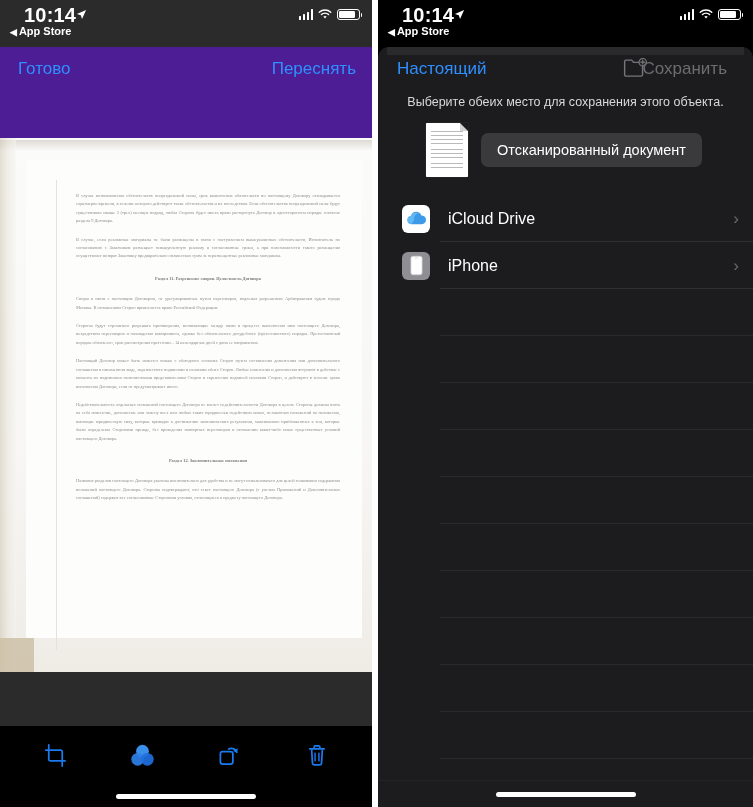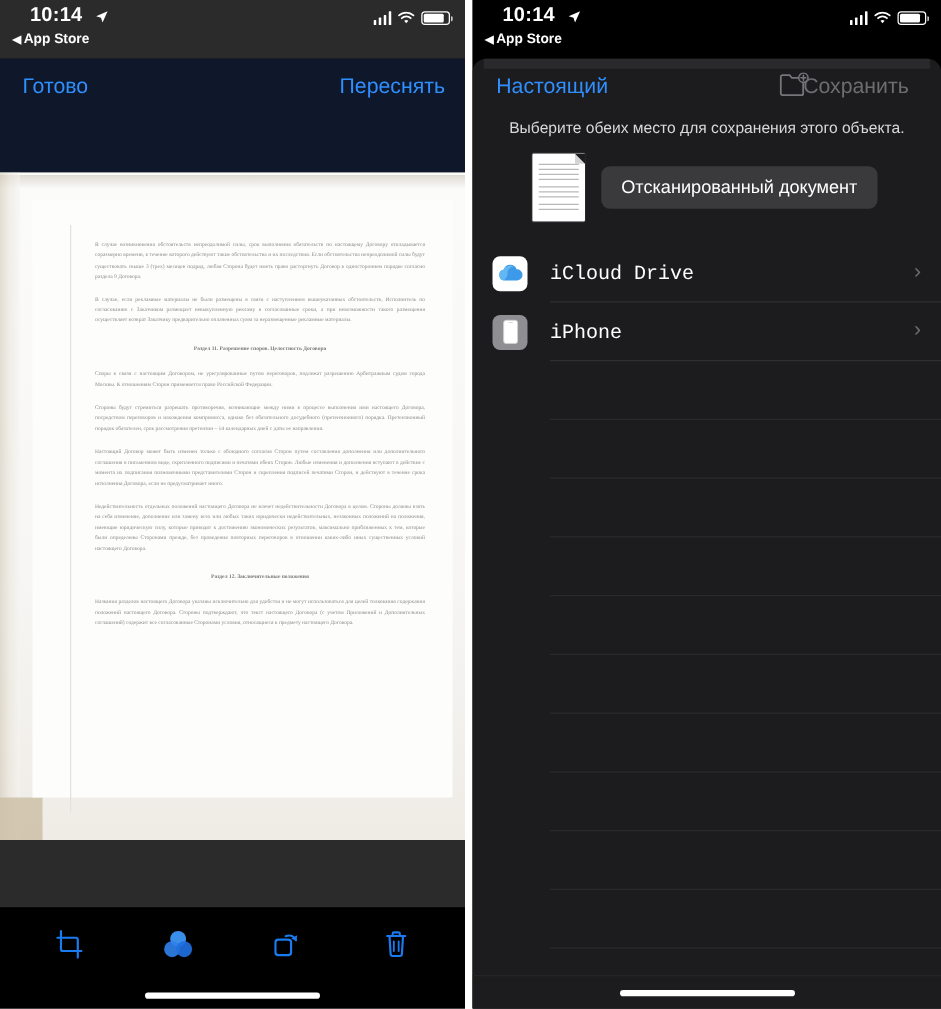--- a/index.html
+++ b/index.html
@@ -8,37 +8,37 @@
 
   
   .phone{position:relative;height:807px;overflow:hidden;background:#000;}
   .phone.left{width:372px;}
   .gap{width:6px;height:807px;background:#ffffff;}
   .phone.right{width:375px;}
 
   
   .statusbar{position:relative;height:47px;background:#2b2b2b;color:#fff;}
   .statusbar.blk{background:#000;}
-  .sb-time{position:absolute;left:24px;top:4px;font-size:16px;font-weight:bold;letter-spacing:.2px;}
+  .sb-time{position:absolute;left:24px;top:4px;font-size:20px;font-weight:bold;letter-spacing:.2px;}
   .sb-loc{position:absolute;left:76px;top:6px;}
   .sb-back{position:absolute;left:10px;top:25px;font-size:11px;font-weight:bold;color:#fff;white-space:nowrap;}
   .sb-back .tri{font-size:9px;margin-right:2px;}
   .sb-right{position:absolute;right:12px;top:9px;display:flex;align-items:center;gap:5px;}
   .bars{display:flex;align-items:flex-end;gap:1.5px;height:11px;}
   .bars i{display:block;width:2.5px;background:#fff;border-radius:.5px;}
   .bars i:nth-child(1){height:4px;}
   .bars i:nth-child(2){height:6px;}
   .bars i:nth-child(3){height:8.5px;}
   .bars i:nth-child(4){height:11px;}
   .batt{width:23px;height:11px;border:1.3px solid #fff;border-radius:3px;position:relative;padding:1.3px;box-sizing:border-box;}
   .batt::after{content:"";position:absolute;right:-3.4px;top:3px;width:1.8px;height:4px;background:#fff;border-radius:0 1px 1px 0;}
   .batt span{display:block;height:100%;width:84%;background:#fff;border-radius:1.2px;}
 
   
-  .l-navbar{height:91px;background:#0f172a;position:relative;}
+  .l-navbar{height:91px;background:#4c1d95;position:relative;}
   .l-navbar .btn{position:absolute;top:12px;font-size:17px;color:#2f8fff;font-weight:normal;white-space:nowrap;}
   .l-done{left:18px;}
   .l-retake{right:16px;}
   .scanwrap{position:relative;height:534px;background:#f3f2f0;overflow:hidden;}
   .scan-bg{position:absolute;inset:0;background:linear-gradient(180deg,#fbfbfa 0%,#f7f6f4 60%,#efece6 100%);}
   .scan-edge-l{position:absolute;left:0;top:0;width:16px;height:100%;background:linear-gradient(90deg,#cfc6b4 0%, #e8e3d8 45%, #f6f5f2 100%);opacity:.55;}
   .scan-edge-b{position:absolute;left:0;bottom:0;width:34px;height:34px;background:#cdbfa6;opacity:.85;}
   .scan-top-lines{position:absolute;left:0;right:0;top:2px;height:10px;background:linear-gradient(180deg,#dedbd4,#f7f7f5);}
   .page{position:absolute;left:26px;top:22px;right:10px;bottom:34px;background:#fdfdfc;box-shadow:0 0 0 0 transparent;}
   .page .vline{position:absolute;left:30px;top:20px;width:1px;height:470px;background:#e3e2e0;}
@@ -62,21 +62,21 @@
   .r-save{position:absolute;right:26px;top:12px;font-size:17px;color:#6d6d70;}
   .r-newfolder{position:absolute;right:105px;top:11px;}
   .r-subtitle{text-align:center;color:#d9d9db;font-size:12.5px;padding:2px 10px 0;}
   .namerow{display:flex;align-items:center;padding:14px 0 16px 48px;}
   .thumb{width:42px;height:54px;background:#fff;position:relative;border-radius:1px;box-shadow:0 0 1px rgba(255,255,255,.35);flex:none;}
   .thumb::after{content:"";position:absolute;right:0;top:0;border-width:0 8px 8px 0;border-style:solid;border-color:#d4d4d4 #1c1c1e;}
   .thumb .ln{position:absolute;left:5px;right:5px;height:1px;background:#b9b9b9;}
   .namefield{margin-left:13px;background:#3a3a3c;border-radius:7px;padding:9px 16px;color:#fff;font-size:14.5px;white-space:nowrap;}
 
   .rows{margin-top:2px;}
-  .row{display:flex;align-items:center;height:47px;padding-left:16px;position:relative;font-family:Liberation Mono, monospace;}
+  .row{display:flex;align-items:center;height:47px;padding-left:24px;position:relative;}
   .row .sep{position:absolute;left:62px;right:0;bottom:0;height:1px;background:#2f2f31;}
   .row-ico{width:28px;height:28px;border-radius:6px;flex:none;display:flex;align-items:center;justify-content:center;overflow:hidden;}
   .ico-icloud{background:#fff;}
   .ico-iphone{background:#8e8e93;}
   .row-lbl{margin-left:18px;color:#fff;font-size:16px;flex:1;}
   .chev{color:#6a6a6d;font-size:17px;margin-right:14px;}
   .blank{height:47px;position:relative;}
   .blank .sep{position:absolute;left:62px;right:0;bottom:0;height:1px;background:#2a2a2c;}
   .r-home-wrap{position:absolute;left:0;right:0;bottom:0;height:26px;display:flex;align-items:center;justify-content:center;background:#1c1c1e;border-top:1px solid #242426;}
 </style>

